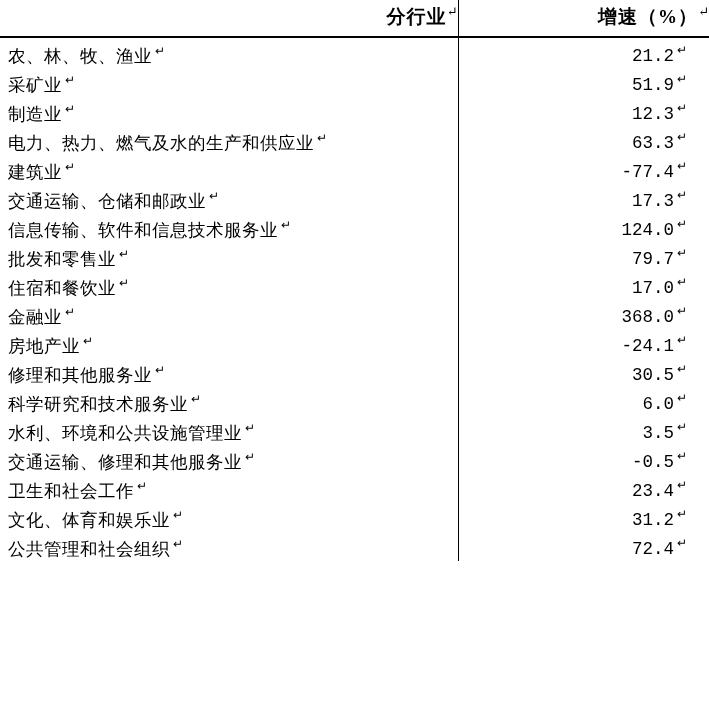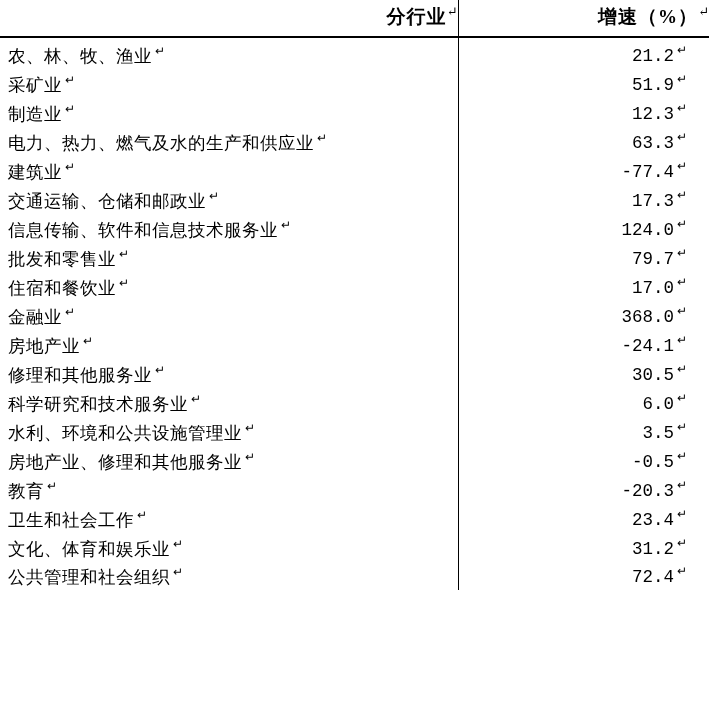--- a/index.html
+++ b/index.html
@@ -143,26 +143,22 @@
       </tr>
       <tr>
         <td class="cell-industry"><span>科学研究和技术服务业</span><span class="mark">↵</span></td>
         <td class="cell-rate"><span>6.0</span><span class="mark">↵</span></td>
       </tr>
       <tr>
         <td class="cell-industry"><span>水利、环境和公共设施管理业</span><span class="mark">↵</span></td>
         <td class="cell-rate"><span>3.5</span><span class="mark">↵</span></td>
       </tr>
       <tr>
-        <td class="cell-industry"><span>房地产业、修理和其他服务业</span><span class="mark">↵</span></td>
+        <td class="cell-industry"><span>交通运输、修理和其他服务业</span><span class="mark">↵</span></td>
         <td class="cell-rate"><span>-0.5</span><span class="mark">↵</span></td>
-      </tr>
-      <tr>
-        <td class="cell-industry"><span>教育</span><span class="mark">↵</span></td>
-        <td class="cell-rate"><span>-20.3</span><span class="mark">↵</span></td>
       </tr>
       <tr>
         <td class="cell-industry"><span>卫生和社会工作</span><span class="mark">↵</span></td>
         <td class="cell-rate"><span>23.4</span><span class="mark">↵</span></td>
       </tr>
       <tr>
         <td class="cell-industry"><span>文化、体育和娱乐业</span><span class="mark">↵</span></td>
         <td class="cell-rate"><span>31.2</span><span class="mark">↵</span></td>
       </tr>
       <tr>

